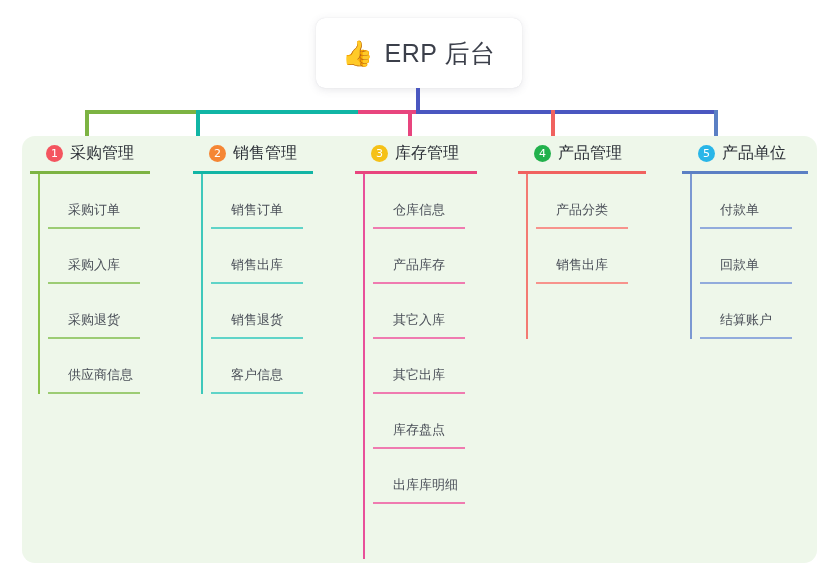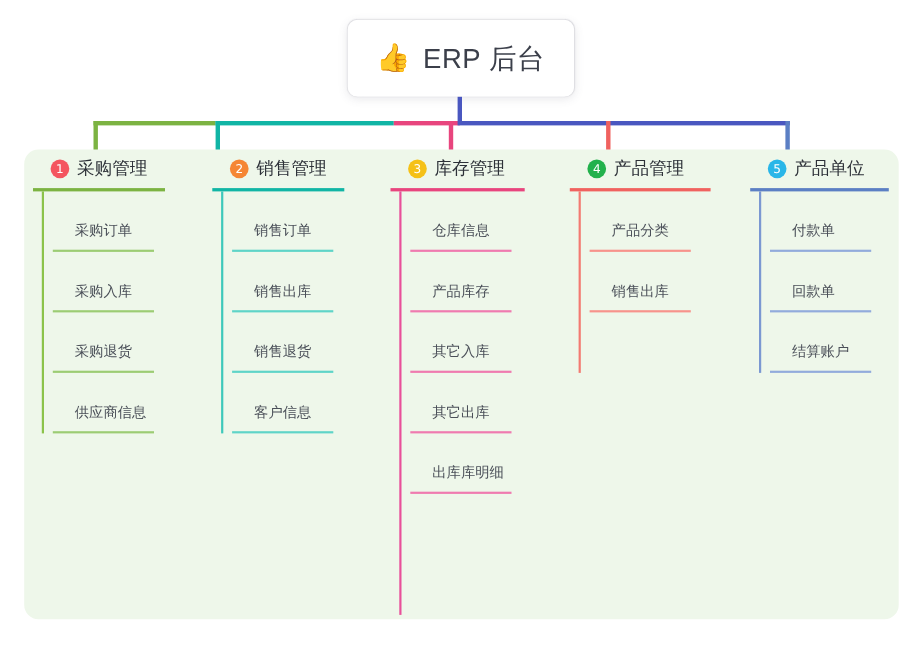--- a/index.html
+++ b/index.html
@@ -260,20 +260,24 @@
       </div>
       <div class="item">
         <span class="item-label">其它入库</span>
         <div class="item-rule" style="background: rgb(239, 123, 176);"></div>
       </div>
       <div class="item">
         <span class="item-label">其它出库</span>
         <div class="item-rule" style="background: rgb(239, 123, 176);"></div>
       </div>
       <div class="item">
+        <span class="item-label">库存盘点</span>
+        <div class="item-rule" style="background: rgb(239, 123, 176);"></div>
+      </div>
+      <div class="item">
         <span class="item-label">出库库明细</span>
         <div class="item-rule" style="background: rgb(239, 123, 176);"></div>
       </div>
     </div>
   </div>
 <div class="column" id="col-4">
     <div class="col-head">
       <span class="badge" style="background: rgb(34, 177, 76);">4</span>
       <span class="col-title">产品管理</span>
     </div>

